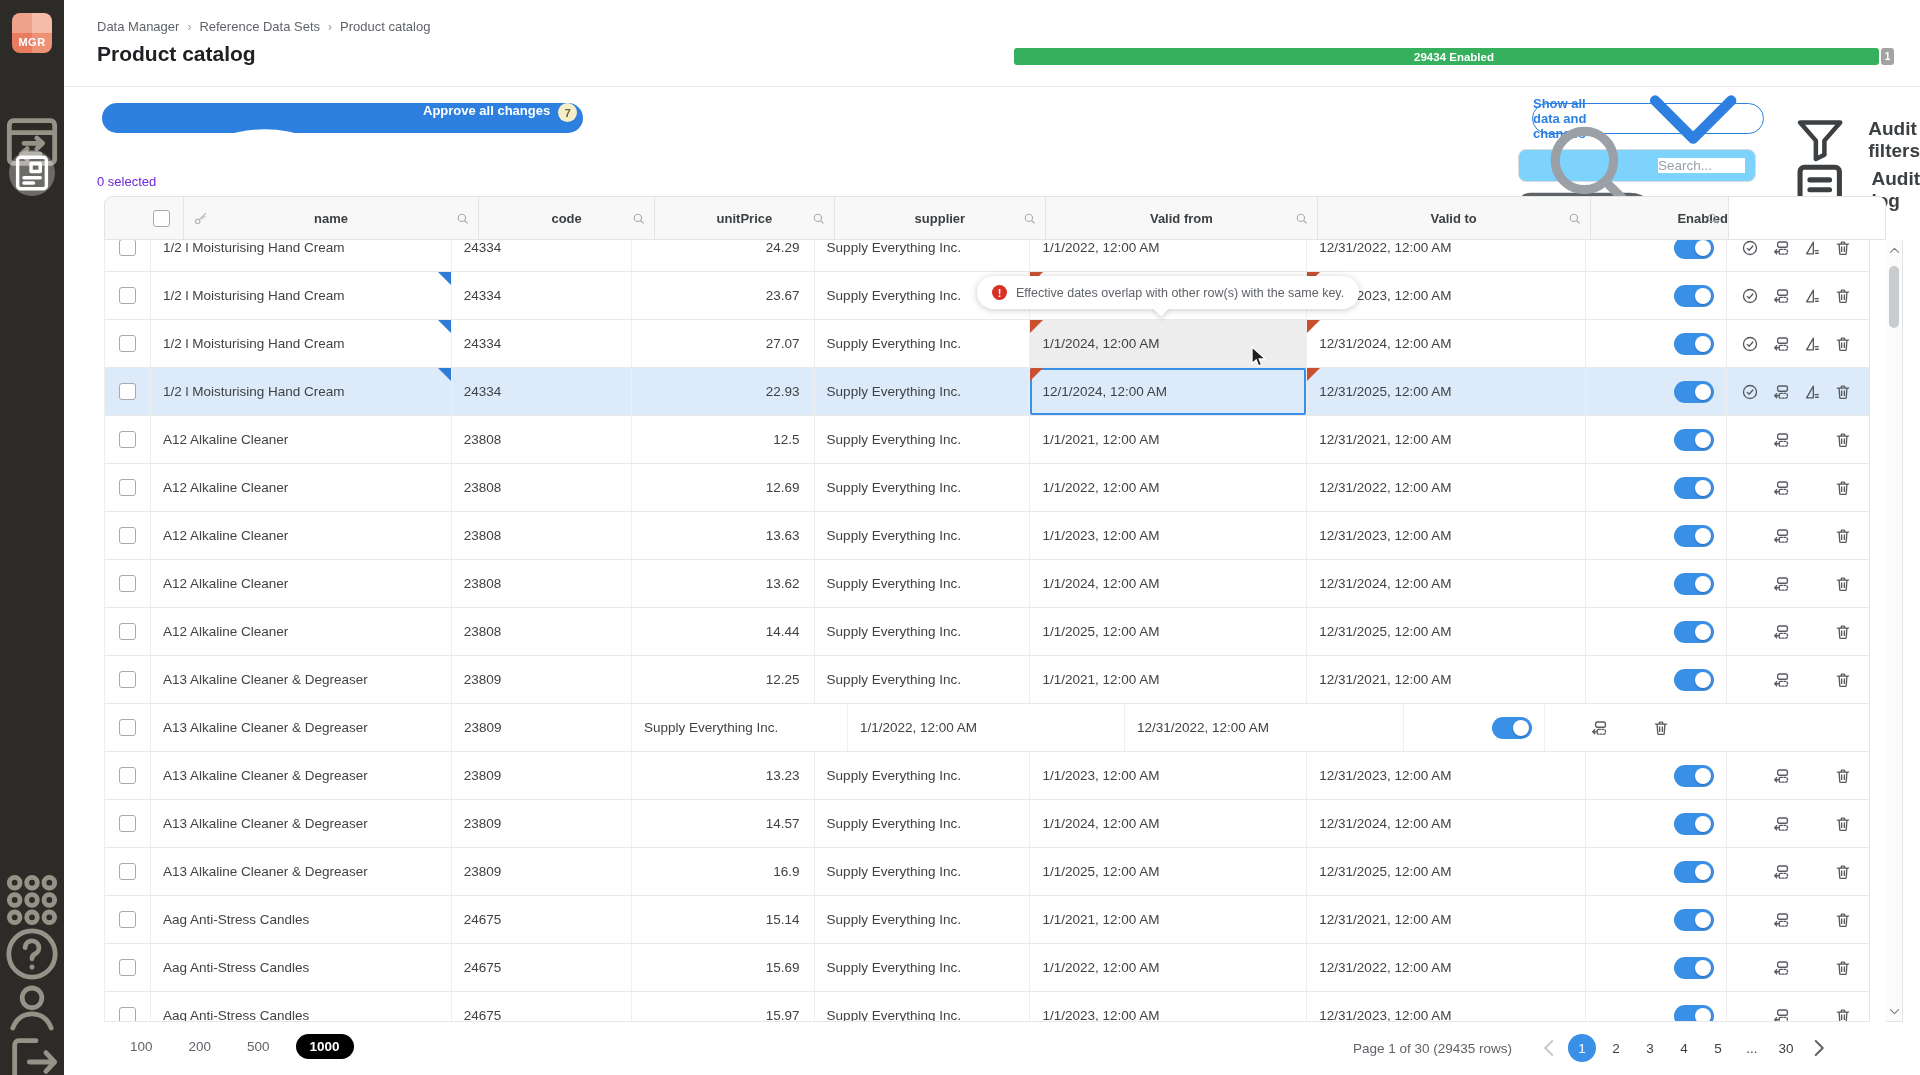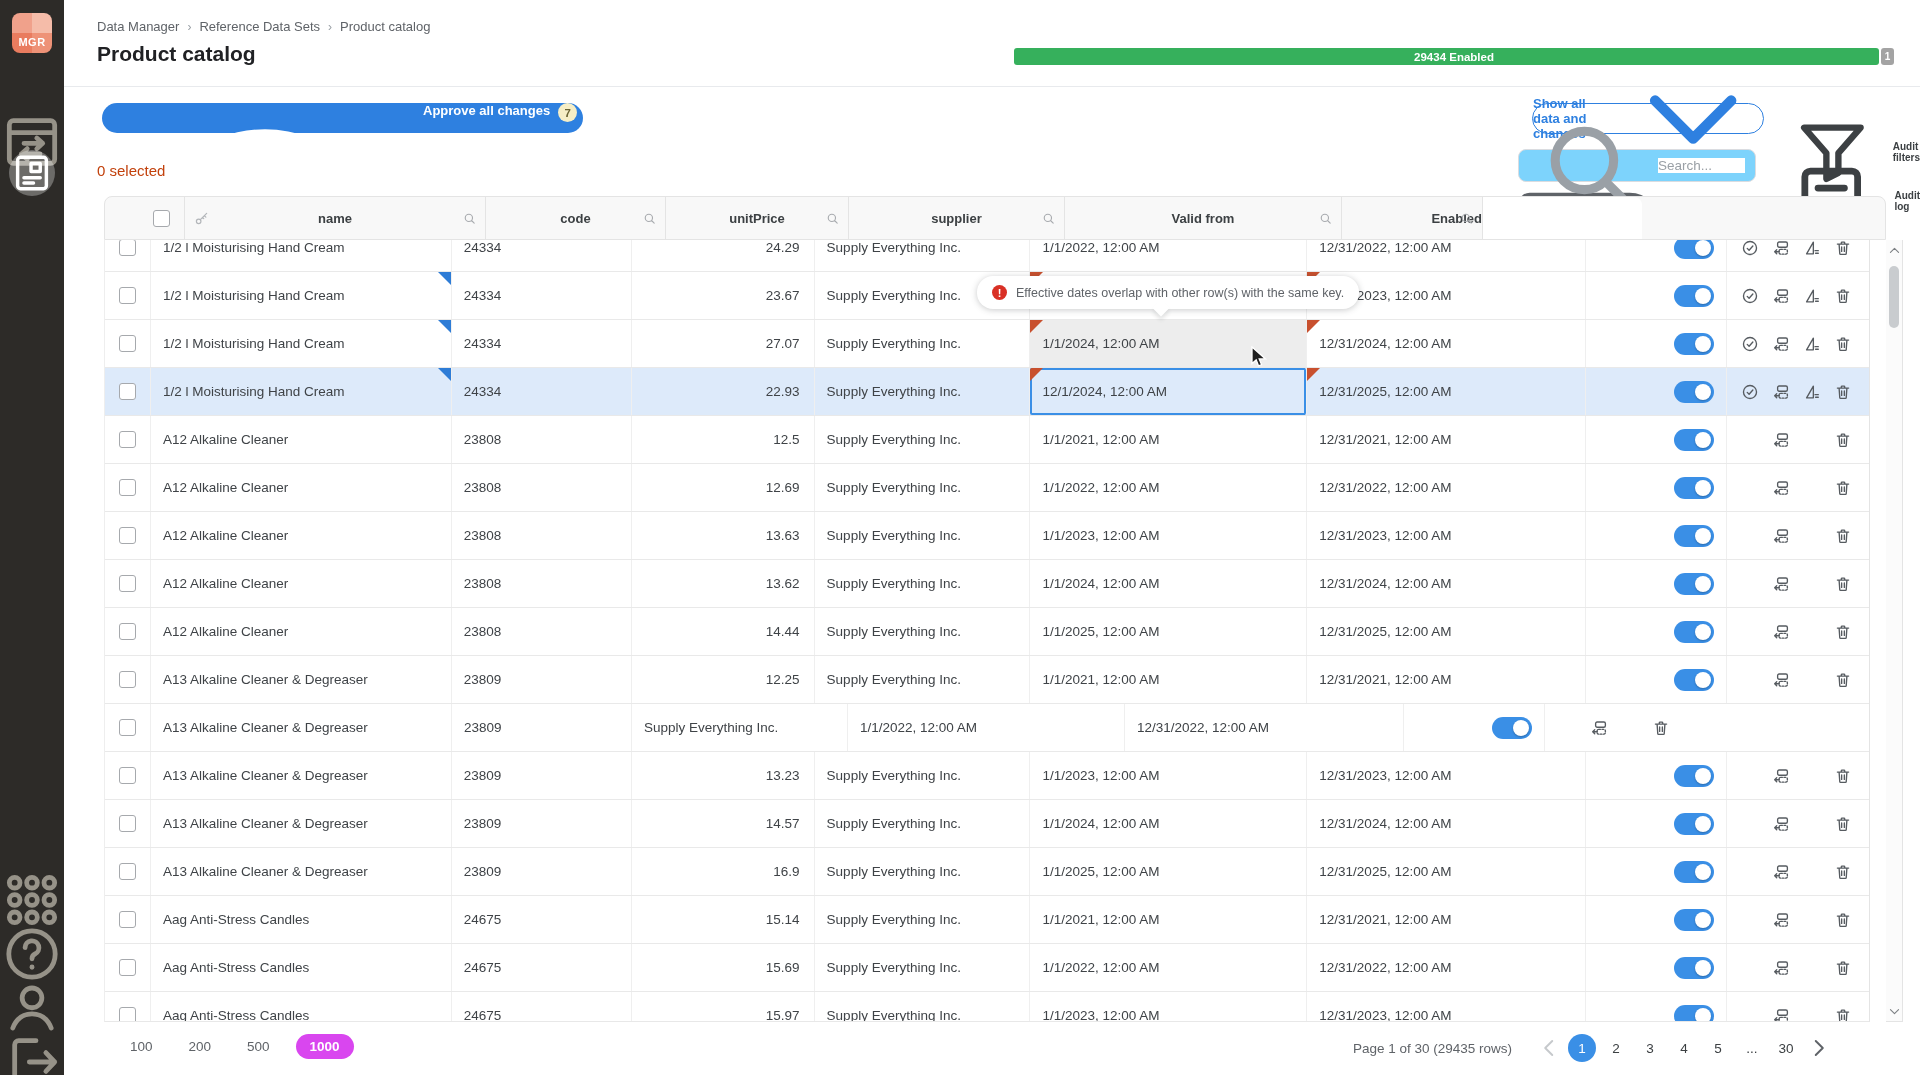--- a/index.html
+++ b/index.html
@@ -38,24 +38,24 @@
   .btn-approve { position:absolute; left:38px; top:103px; height:30px; border-radius:15px; background:#2e80e0;
                  display:flex; align-items:flex-start; gap:8px; padding:0 6px 0 13px; color:#fff; cursor:pointer;}
   .btn-approve svg { width:16px; height:16px; }
   .btn-approve span { font-size:13px; font-weight:bold; }
   .btn-approve .badge { width:19px; height:19px; border-radius:50%; background:#f6eec6; color:#6b6434;
                         font-size:11.5px; font-weight:bold; display:flex; align-items:center; justify-content:center;}
   .btn-showall { position:absolute; left:1468px; top:103px; width:232px; height:31px; border-radius:16px;
                  border:1.6px solid #2e80e0; color:#2e80e0; display:flex; align-items:center; justify-content:center;
                  gap:12px; font-size:13px; font-weight:bold; background:#fff; cursor:pointer;}
   .btn-showall svg { width:15px; height:15px; }
-  .lnk { display:flex; align-items:center; gap:18px; font-size:10px; font-weight:bold; color:#3c4043; cursor:pointer;}
+  .lnk { display:flex; align-items:center; gap:18px; font-size:19px; font-weight:bold; color:#3c4043; cursor:pointer;}
   .lnk svg { width:17px; height:17px; }
   .audit-filters { position:absolute; left:1726px; top:110px; }
-  .sel-count { position:absolute; left:33px; top:162px; font-size:15px; color:#c2410c; }
+  .sel-count { position:absolute; left:33px; top:174px; font-size:13px; color:#6d28d9; }
   .new-row { position:absolute; left:117px; top:156px; font-weight:normal; }
   .tb-ico { position:absolute; color:#5f6368; cursor:pointer; }
   .tb-ico svg { width:20px; height:20px; }
   .ico-export { left:1347px; top:154px; }
   .ico-export-chev { left:1372px; top:159px; } .ico-export-chev svg{ width:13px; height:13px;}
   .ico-columns { left:1409px; top:155px; } .ico-columns svg{ width:19px; height:19px;}
   .searchbox { position:absolute; left:1454px; top:149px; width:238px; height:33px; border:1px solid #dadce0;
                border-radius:8px; display:flex; align-items:center; padding:0 10px; gap:8px; background:#7dd3fc;}
   .searchbox svg { width:15px; height:15px; color:#9aa0a6; flex:none;}
   .searchbox input { border:none; outline:none; font-size:13.5px; color:#3c4043; width:100%;
@@ -116,21 +116,21 @@
   .tooltip .err { width:15px; height:15px; border-radius:50%; color:#fff; font-size:11px; font-weight:bold;
                   display:flex; align-items:center; justify-content:center; flex:none;}
   .tooltip span { font-size:12.5px; color:#5f6368; white-space:nowrap; }
   .tooltip .caret { position:absolute; left:178px; bottom:-5px; width:12px; height:12px; background:#fff;
                     transform:rotate(45deg); box-shadow:3px 3px 4px rgba(60,64,67,.12); }
   .cursor { position:absolute; left:1186px; top:346px; width:17px; height:22px; z-index:25; }
 
   
   .sizes { position:absolute; left:56px; top:1034px; display:flex; align-items:flex-end; gap:16px; }
   .size { font-size:13.5px; color:#5f6368; padding:5px 10px; cursor:pointer; }
-  .size.active { background:#d946ef; color:#fff; font-weight:bold; border-radius:15px; padding:5px 14px;}
+  .size.active { background:#000000; color:#fff; font-weight:bold; border-radius:15px; padding:5px 14px;}
   .pager { position:absolute; right:88px; top:1034px; display:flex; align-items:center; gap:6px; }
   .pager .info { font-size:13.5px; color:#5f6368; margin-right:18px; }
   .pg { min-width:28px; height:28px; display:flex; align-items:center; justify-content:center;
         font-size:13.5px; color:#3c4043; border-radius:50%; cursor:pointer; }
   .pg.active { background:#3a8fe6; color:#fff; }
   .pnav { width:26px; height:26px; display:flex; align-items:center; justify-content:center; cursor:pointer; color:#5f6368;}
   .pnav.disabled { color:#c6c9cc; cursor:default; }
   .pnav svg { width:14px; height:14px; }
 </style>
 </head>
@@ -340,20 +340,29 @@
         </div>
         <div class="th c-vfrom">
           <span>Valid from</span>
           <span class="search">
               <svg viewBox="0 0 24 24" fill="none" stroke="currentColor" stroke-width="1.8" stroke-linecap="round" stroke-linejoin="round" style="width:100%;height:100%;display:block">
                 <circle cx="11" cy="11" r="5.8"></circle>
                 <path d="M15.6 15.6L19.5 19.5"></path>
               </svg>
             </span>
         </div>
+        <div class="th c-vto">
+          <span>Valid to</span>
+          <span class="search">
+              <svg viewBox="0 0 24 24" fill="none" stroke="currentColor" stroke-width="1.8" stroke-linecap="round" stroke-linejoin="round" style="width:100%;height:100%;display:block">
+                <circle cx="11" cy="11" r="5.8"></circle>
+                <path d="M15.6 15.6L19.5 19.5"></path>
+              </svg>
+            </span>
+        </div>
         <div class="th c-enabled">
           <span>Enabled</span>
           <span class="search">
               <svg viewBox="0 0 24 24" fill="none" stroke="currentColor" stroke-width="1.8" stroke-linecap="round" stroke-linejoin="round" style="width:100%;height:100%;display:block">
                 <circle cx="11" cy="11" r="5.8"></circle>
                 <path d="M15.6 15.6L19.5 19.5"></path>
               </svg>
             </span>
         </div>
         <div class="th c-actions white" style="width:159px"></div>

